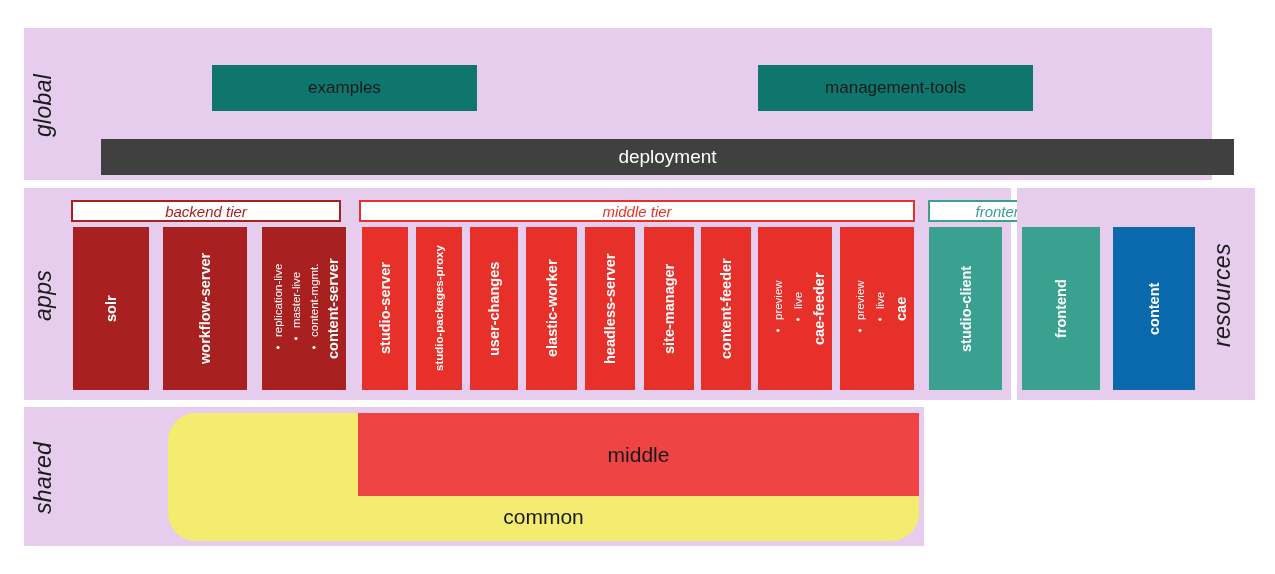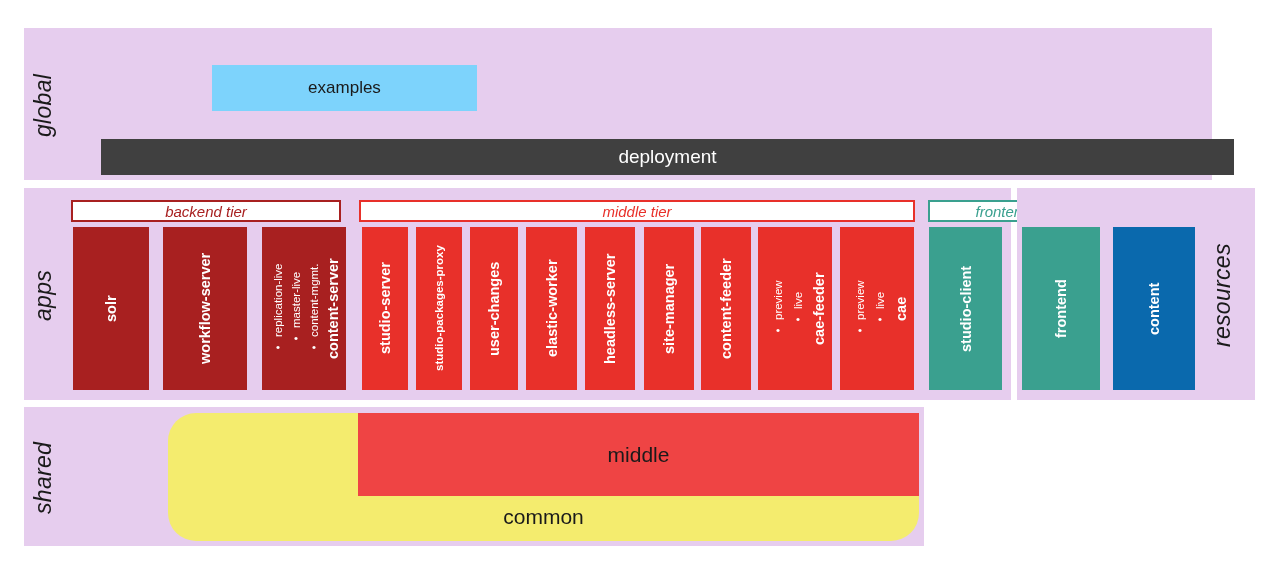--- a/index.html
+++ b/index.html
@@ -27,21 +27,21 @@
     color: #1a1a1a;
     white-space: nowrap;
     transform-origin: center center;
     transform: rotate(180deg);
     writing-mode: vertical-rl;
     text-align: center;
     letter-spacing: 0.3px;
   }
   .top-box {
     position: absolute;
-    background: #7dd3fc;
+    background: #0f766e;
     color: #1a1a1a;
     font-size: 17px;
     display: flex;
     align-items: center;
     justify-content: center;
   }
   .deployment-bar {
     position: absolute;
     background: #404040;
     color: #ffffff;
@@ -103,20 +103,21 @@
 <body>
 
 <div id="canvas">
 
   <div class="band" style="left:24px; top:28px; width:1188px; height:152px;"></div>
 
   <div class="side-label" style="left:30px; top:45px; width:40px; height:120px;">global</div>
 
   <div class="top-box" style="left:212px; top:65px; width:265px; height:46px;">examples</div>
 
+  <div class="top-box" style="left:758px; top:65px; width:275px; height:46px;">management-tools</div>
 
   <div class="deployment-bar" style="left:73px; top:139px; width:1133px; height:36px;margin-left:28px;">deployment</div>
 
   <div class="band" style="left:24px; top:188px; width:987px; height:212px;"></div>
 
   <div class="side-label" style="left:30px; top:245px; width:40px; height:100px;">apps</div>
 
   <div class="tier-label" style="left:359px; top:200px; width:556px; height:22px; border:2px solid #e8302a; color:#e8302a;">middle tier</div>
 
   <div class="tier-label" style="left:71px; top:200px; width:270px; height:22px; border:2px solid #a82020; color:#a82020;">backend tier</div>

